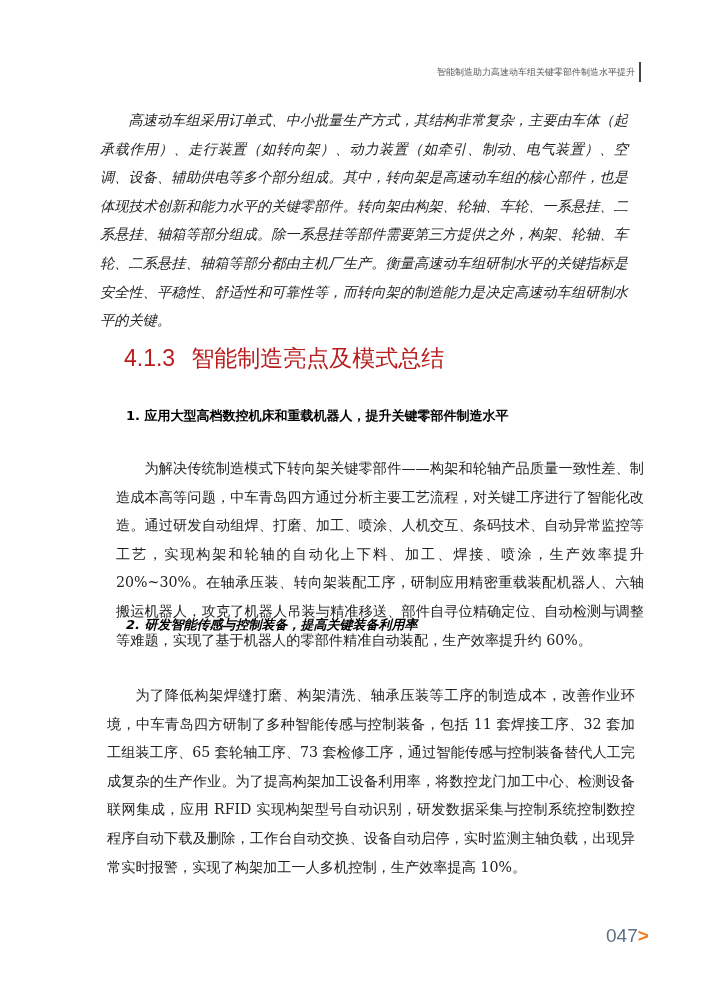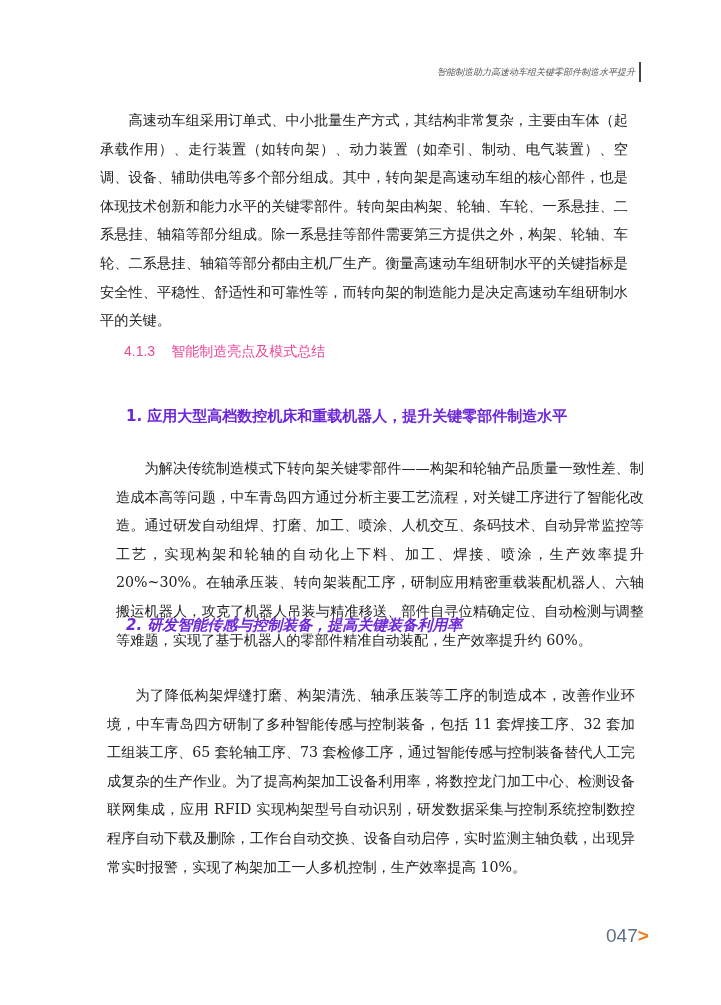--- a/index.html
+++ b/index.html
@@ -1,32 +1,32 @@
 <!DOCTYPE html>
 <html><head>
 <meta charset="utf-8">
 <style>
   html, body { margin:0; padding:0; background:#ffffff; }
   body { width:721px; height:1005px; position:relative; overflow:hidden; font-family:"DejaVu Serif", serif; color:#222; }
-  .running-header { position:absolute; top:66px; right:86px; font-family:"DejaVu Sans", sans-serif; font-size:9px; color:#555; letter-spacing:0;font-style:italic; }
+  .running-header { position:absolute; top:66px; right:86px; font-family:"DejaVu Sans", sans-serif; font-size:9px; color:#555; letter-spacing:0; }
   .header-bar { position:absolute; top:62px; right:80px; width:2px; height:20px; background:#444; }
   .para { position:absolute; left:100px; width:528px; font-size:14.2px; line-height:28.6px; text-align:justify; text-indent:2em; color:#222; }
-  .section-title { position:absolute; left:124px; top:343px; font-family:"Liberation Sans", sans-serif; font-size:14px; color:#ec4899; }
+  .section-title { position:absolute; left:124px; top:343px; font-family:"Liberation Sans", sans-serif; font-size:23px; color:#b91c1c; }
   .section-title .num { margin-right:16px; }
-  .sub-heading { position:absolute; left:126px; font-family:"DejaVu Sans", sans-serif; font-weight:bold; font-size:15px; color:#6d28d9; }
+  .sub-heading { position:absolute; left:126px; font-family:"DejaVu Sans", sans-serif; font-weight:bold; font-size:13px; color:#000000; }
   .page-num { position:absolute; top:925px; left:606px; font-family:"Liberation Sans", sans-serif; font-size:19px; color:#5c6f84; }
   .page-num .arrow { color:#f07a1a; font-weight:bold; }
 </style>
 </head>
 <body>
 
 <div class="running-header">智能制造助力高速动车组关键零部件制造水平提升</div>
 <div class="header-bar"></div>
 
-<p class="para" style="top:106px; margin:0;">高速动车组采用订单式、中小批量生产方式，其结构非常复杂，主要由车体（起承载作用）、走行装置（如转向架）、动力装置（如牵引、制动、电气装置）、空调、设备、辅助供电等多个部分组成。其中，转向架是高速动车组的核心部件，也是体现技术创新和能力水平的关键零部件。转向架由构架、轮轴、车轮、一系悬挂、二系悬挂、轴箱等部分组成。除一系悬挂等部件需要第三方提供之外，构架、轮轴、车轮、二系悬挂、轴箱等部分都由主机厂生产。衡量高速动车组研制水平的关键指标是安全性、平稳性、舒适性和可靠性等，而转向架的制造能力是决定高速动车组研制水平的关键。</p>
+<p class="para" style="top:106px; margin:0;font-style:italic;">高速动车组采用订单式、中小批量生产方式，其结构非常复杂，主要由车体（起承载作用）、走行装置（如转向架）、动力装置（如牵引、制动、电气装置）、空调、设备、辅助供电等多个部分组成。其中，转向架是高速动车组的核心部件，也是体现技术创新和能力水平的关键零部件。转向架由构架、轮轴、车轮、一系悬挂、二系悬挂、轴箱等部分组成。除一系悬挂等部件需要第三方提供之外，构架、轮轴、车轮、二系悬挂、轴箱等部分都由主机厂生产。衡量高速动车组研制水平的关键指标是安全性、平稳性、舒适性和可靠性等，而转向架的制造能力是决定高速动车组研制水平的关键。</p>
 
 <div class="section-title">
   <span class="num">4.1.3</span><span>智能制造亮点及模式总结</span>
 </div>
 
 <div class="sub-heading" style="top:407px;">1. 应用大型高档数控机床和重载机器人，提升关键零部件制造水平</div>
 <p class="para" style="top:438px; margin:16px;">为解决传统制造模式下转向架关键零部件——构架和轮轴产品质量一致性差、制造成本高等问题，中车青岛四方通过分析主要工艺流程，对关键工序进行了智能化改造。通过研发自动组焊、打磨、加工、喷涂、人机交互、条码技术、自动异常监控等工艺，实现构架和轮轴的自动化上下料、加工、焊接、喷涂，生产效率提升 20%~30%。在轴承压装、转向架装配工序，研制应用精密重载装配机器人、六轴搬运机器人，攻克了机器人吊装与精准移送、部件自寻位精确定位、自动检测与调整等难题，实现了基于机器人的零部件精准自动装配，生产效率提升约 60%。</p>
 
 <div class="sub-heading" style="top:616px;font-style:italic;">2. 研发智能传感与控制装备，提高关键装备利用率</div>
 <p class="para" style="top:674px; margin:7px;">为了降低构架焊缝打磨、构架清洗、轴承压装等工序的制造成本，改善作业环境，中车青岛四方研制了多种智能传感与控制装备，包括 11 套焊接工序、32 套加工组装工序、65 套轮轴工序、73 套检修工序，通过智能传感与控制装备替代人工完成复杂的生产作业。为了提高构架加工设备利用率，将数控龙门加工中心、检测设备联网集成，应用 RFID 实现构架型号自动识别，研发数据采集与控制系统控制数控程序自动下载及删除，工作台自动交换、设备自动启停，实时监测主轴负载，出现异常实时报警，实现了构架加工一人多机控制，生产效率提高 10%。</p>

